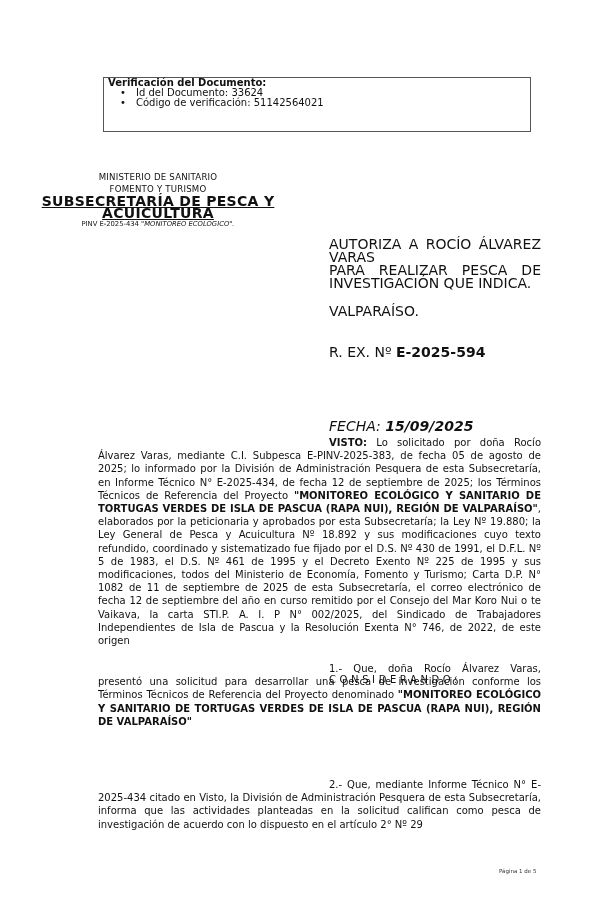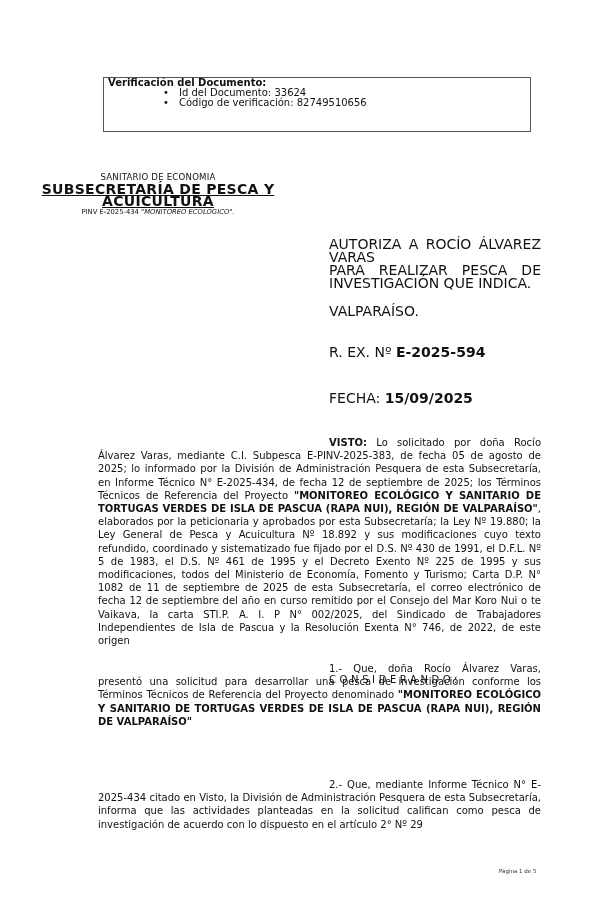--- a/index.html
+++ b/index.html
@@ -3,59 +3,60 @@
 <meta charset="utf-8">
 <style>
   html, body { margin:0; padding:0; background:#ffffff; }
   body { width:600px; height:918px; position:relative; overflow:hidden;
          font-family:"DejaVu Sans", sans-serif; color:#111; }
   .verif-box { position:absolute; left:103px; top:77px; width:428px; height:55px;
                border:1px solid #555; box-sizing:border-box; padding:0 4px 0 4px;
                font-size:10px; line-height:10px; }
   .verif-title { font-weight:bold; }
   .verif-list { margin:0; padding:0 0 0 28px; list-style:none; }
-  .verif-list li { position:relative; white-space:nowrap;margin-left:43px; }
+  .verif-list li { position:relative; white-space:nowrap; }
   .verif-list li::before { content:"\2022"; position:absolute; left:-16px; }
   .header-block { position:absolute; left:34px; top:171px; width:248px; text-align:center;
                   font-size:8.6px; line-height:12px; }
   .header-block .ministry { letter-spacing:0.2px; }
   .header-block .subsec { font-weight:bold; text-decoration:underline; font-size:14px; letter-spacing:0.3px; }
   .header-block .pinv { font-size:6.8px; line-height:10px; }
   .header-block .pinv i { font-style:italic; }
   .right-col { position:absolute; left:329px; width:212px; font-size:14px; line-height:13px; }
   .subject { top:238px; text-align:justify; }
   .subject .line { display:block; text-align:justify; text-align-last:justify; }
   .subject .line.last { text-align-last:left; }
   .city { top:305px; }
   .rex { top:346px; }
-  .fecha { top:392px; }
+  .fecha { top:420px;font-style:italic; }
   .body-text { position:absolute; left:98px; width:443px; font-size:10px; line-height:13.2px;
                text-align:justify; }
   .body-text b { font-weight:bold; }
   .indent { display:inline-block; width:231px; }
   .visto { top:436px; }
   .considerando { position:absolute; left:329px; top:674px; font-size:10px; font-weight:normal;
                   letter-spacing:3.6px; }
   .c1 { top:662px; }
   .c2 { top:778px; }
   .page-num { position:absolute; left:499px; top:868px; font-size:5.5px; color:#333; }
 </style>
 </head>
 <body>
 
 <div class="verif-box">
   <div class="verif-title">Verificación del Documento:</div>
   <ul class="verif-list">
     <li>Id del Documento: 33624</li>
-    <li>Código de verificación: 82749510656</li>
+    <li>Código de verificación: 51142564021</li>
   </ul>
 </div>
 
 <div class="header-block">
-  <div class="ministry">SANITARIO DE ECONOMIA</div>
+  <div class="ministry">MINISTERIO DE SANITARIO</div>
+  <div class="ministry">FOMENTO Y TURISMO</div>
   <div class="subsec">SUBSECRETARÍA DE PESCA Y ACUICULTURA</div>
   <div class="pinv"><span>PINV E-2025-434 </span><i>"MONITOREO ECOLOGICO".</i></div>
 </div>
 
 <div class="right-col subject">
   <span class="line">AUTORIZA A ROCÍO ÁLVAREZ VARAS</span>
   <span class="line">PARA REALIZAR PESCA DE</span>
   <span class="line last">INVESTIGACIÓN QUE INDICA.</span>
 </div>
 

